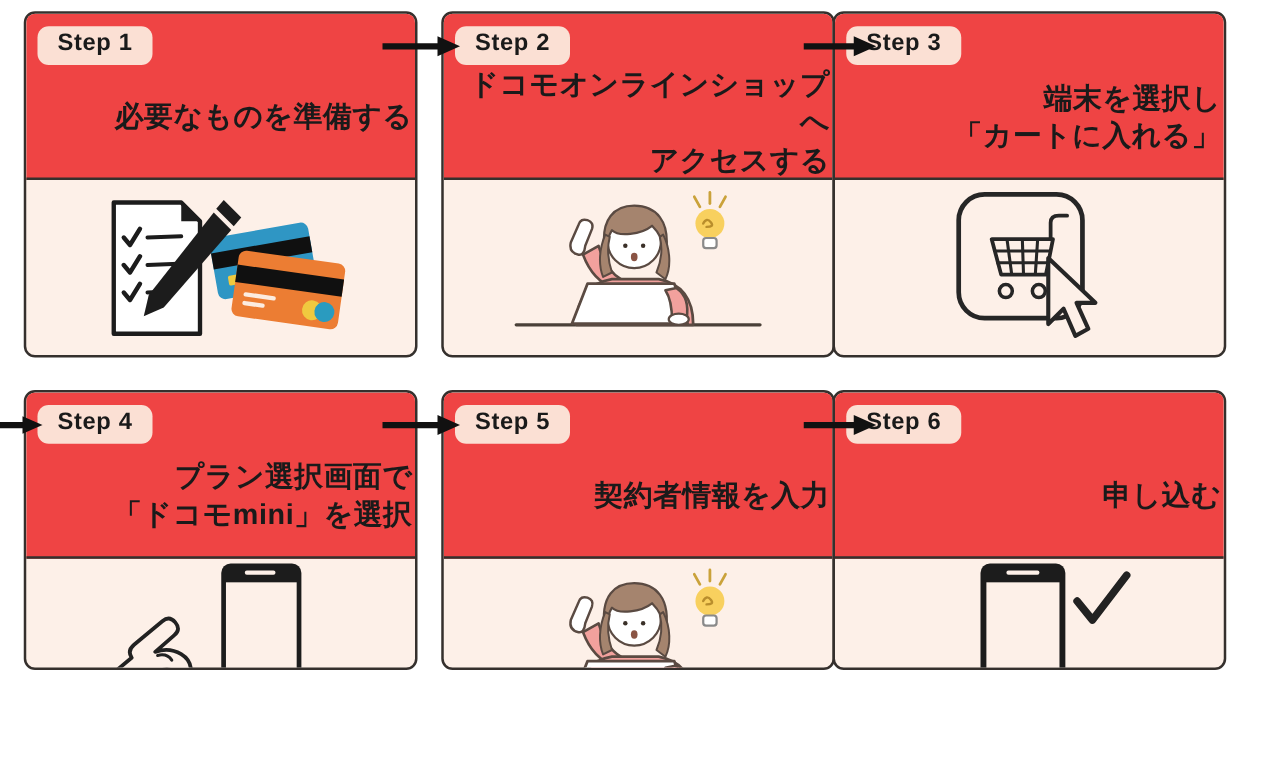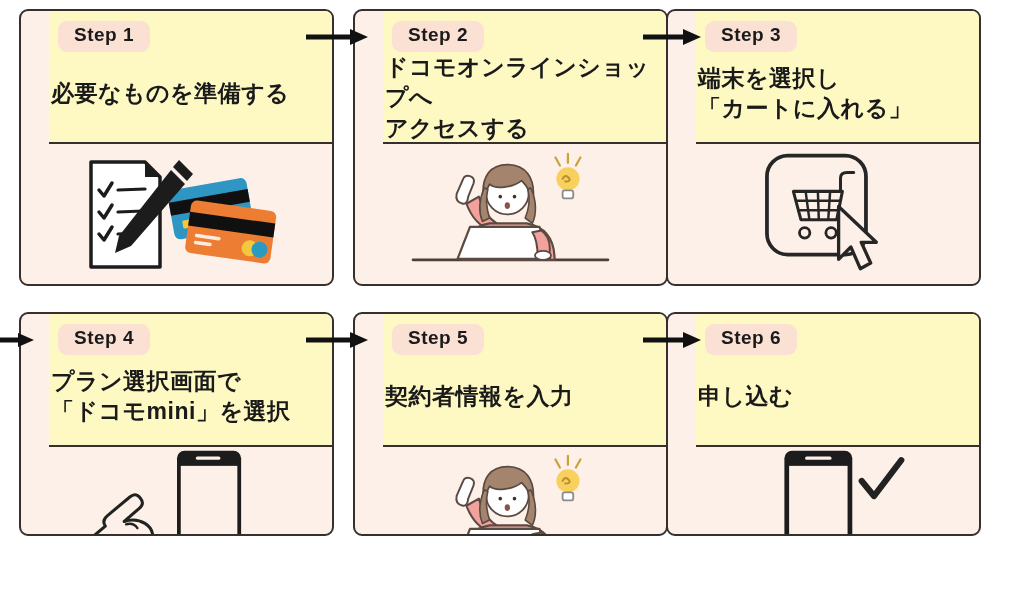--- a/index.html
+++ b/index.html
@@ -11,32 +11,32 @@
     position:absolute;width:315px;box-sizing:border-box;
     border:2.5px solid #35302d;border-radius:9px;background:#fdf0e8;
     overflow:hidden;display:flex;flex-direction:column;
   }
   .r1{top:9px;height:277px}
   .r2{top:312px;height:224px}
   .c1{left:19px}
   .c2{left:353px}
   .c3{left:666px}
   .card-header{
-    height:133px;flex:0 0 auto;background:#fef9c3;
+    height:133px;flex:0 0 auto;background:#ef4444;
     border-bottom:2.5px solid #35302d;box-sizing:border-box;
-    display:flex;flex-direction:column;margin-left:28px;
+    display:flex;flex-direction:column;
   }
   .badge{
     align-self:flex-start;margin:10px 0 0 9px;background:#fbe0d4;
     border-radius:9px;padding:3px 16px 6px 16px;
     font-weight:700;font-size:19px;color:#1a1a1a;letter-spacing:.5px;
   }
   .title{
     flex:1;display:flex;flex-direction:column;justify-content:center;
-    text-align:left;font-weight:700;font-size:23px;line-height:1.32;
+    text-align:right;font-weight:700;font-size:23px;line-height:1.32;
     color:#1a1a1a;letter-spacing:.5px;padding:0 2px 8px 2px;
   }
   .tl{display:block}
   .tl:empty{display:none}
   .card-body{
     flex:1;display:flex;align-items:center;justify-content:center;
   }
   .arrow{position:absolute;z-index:5}
 </style>
 </head>

